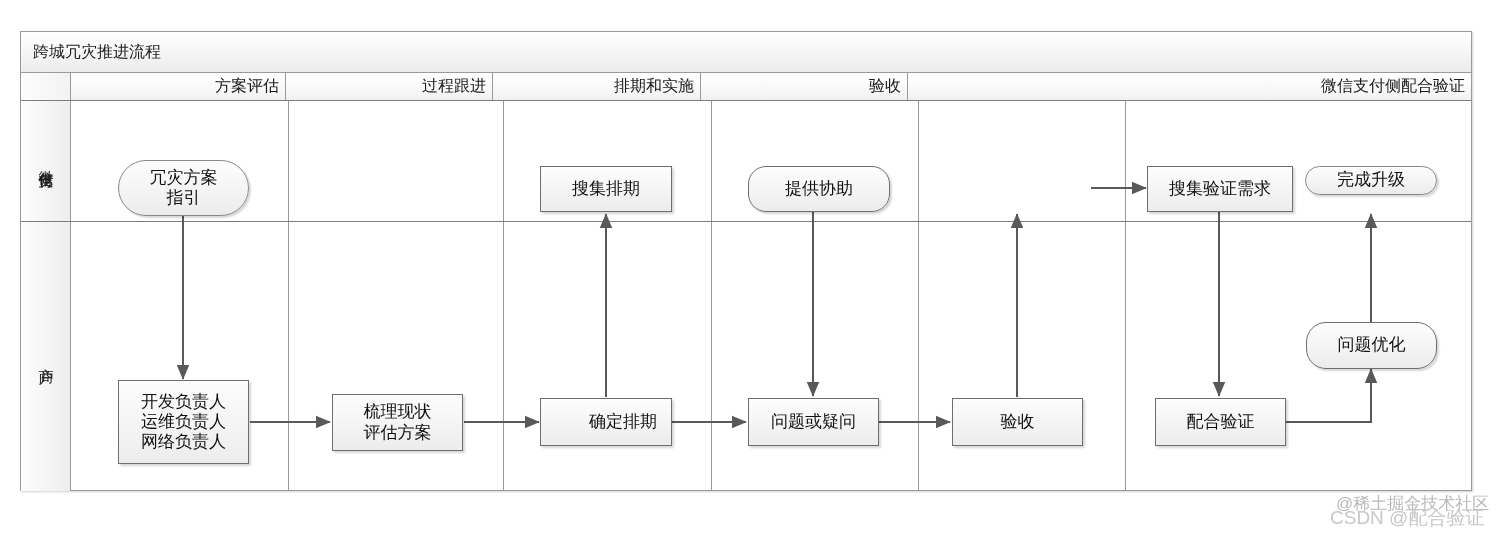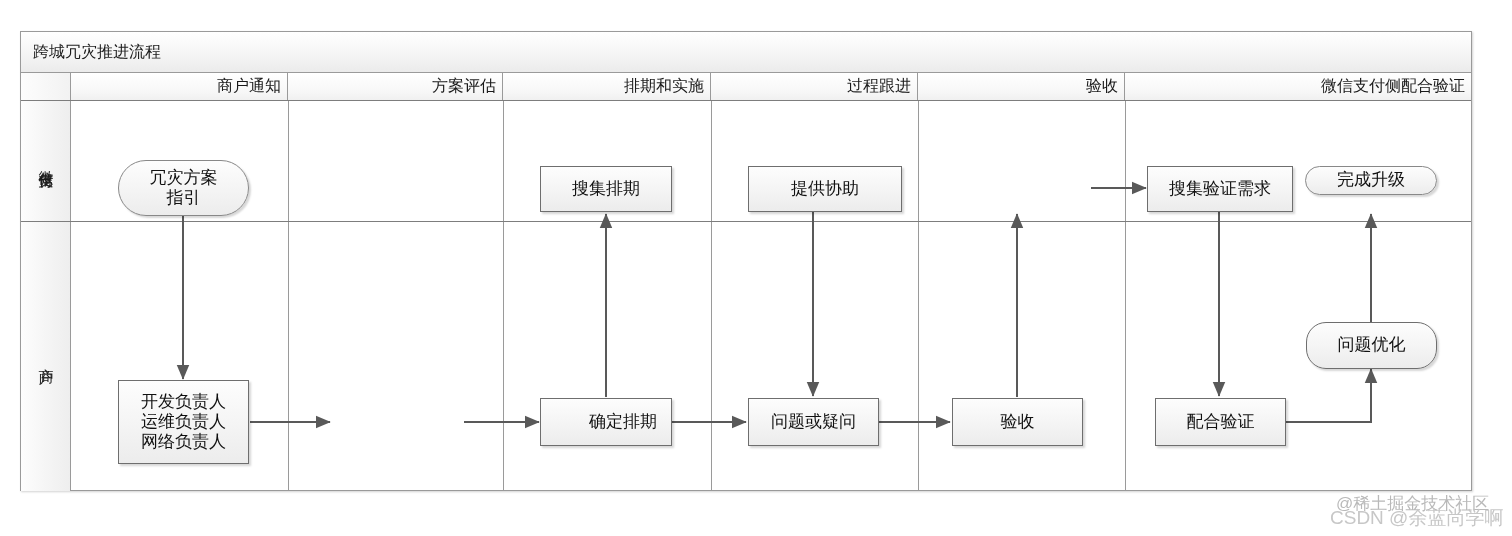--- a/index.html
+++ b/index.html
@@ -169,24 +169,23 @@
 <body>
 
 <div id="canvas">
 
   <div class="frame">
 
     <div class="pool-title">跨城冗灾推进流程</div>
 
     <div class="phase-row">
       <div class="phase-corner"></div>
-      <div class="phase-cell" style="width:217px;flex:0 0 217px;">商户通知</div>
       <div class="phase-cell" style="width:215px;flex:0 0 215px;">方案评估</div>
+      <div class="phase-cell" style="width:207px;flex:0 0 207px;">过程跟进</div>
       <div class="phase-cell" style="width:208px;flex:0 0 208px;">排期和实施</div>
-      <div class="phase-cell" style="width:207px;flex:0 0 207px;">过程跟进</div>
       <div class="phase-cell" style="width:207px;flex:0 0 207px;">验收</div>
       <div class="phase-cell last" style="flex:1 1 auto;">微信支付侧配合验证</div>
     </div>
 
     <div class="lanes">
 
       <div class="lane lane-a">
         <div class="lane-label">
           <span>微信支付</span>
         </div>
@@ -243,38 +242,40 @@
 
       <path d="M1371,322 L1371,214" marker-end="url(#arrow)"></path>
     </g>
   </svg>
 
   <div class="node stadium" style="left:118px; top:160px; width:131px; height:56px;">冗灾方案
 指引</div>
 
   <div class="node" style="left:540px; top:166px; width:132px; height:46px;">搜集排期</div>
 
-  <div class="node" style="left:748px; top:166px; width:154px; height:46px;">提供协助</div>
+  <div class="node" style="left:748px; top:166px; width:142px; height:46px;border-radius:18px;">提供协助</div>
 
 
   <div class="node" style="left:1147px; top:166px; width:146px; height:46px;">搜集验证需求</div>
 
   <div class="node stadium" style="left:1305px; top:166px; width:132px; height:29px;">完成升级</div>
 
   <div class="node" style="left:118px; top:380px; width:131px; height:84px;">开发负责人
 运维负责人
 网络负责人</div>
 
+  <div class="node" style="left:332px; top:394px; width:131px; height:57px;">梳理现状
+评估方案</div>
 
   <div class="node" style="left:540px; top:398px; width:132px; height:48px;padding-left:34px;">确定排期</div>
 
   <div class="node" style="left:748px; top:398px; width:131px; height:48px;">问题或疑问</div>
 
   <div class="node" style="left:952px; top:398px; width:131px; height:48px;">验收</div>
 
   <div class="node" style="left:1155px; top:398px; width:131px; height:48px;">配合验证</div>
 
   <div class="node" style="left:1306px; top:322px; width:131px; height:47px;border-radius:20px;">问题优化</div>
 
   <div class="wm wm-1">@稀土掘金技术社区</div>
-  <div class="wm wm-2">CSDN @余蓝尚学啊</div>
+  <div class="wm wm-2">CSDN @配合验证</div>
 
 </div>
 
 </body></html>

